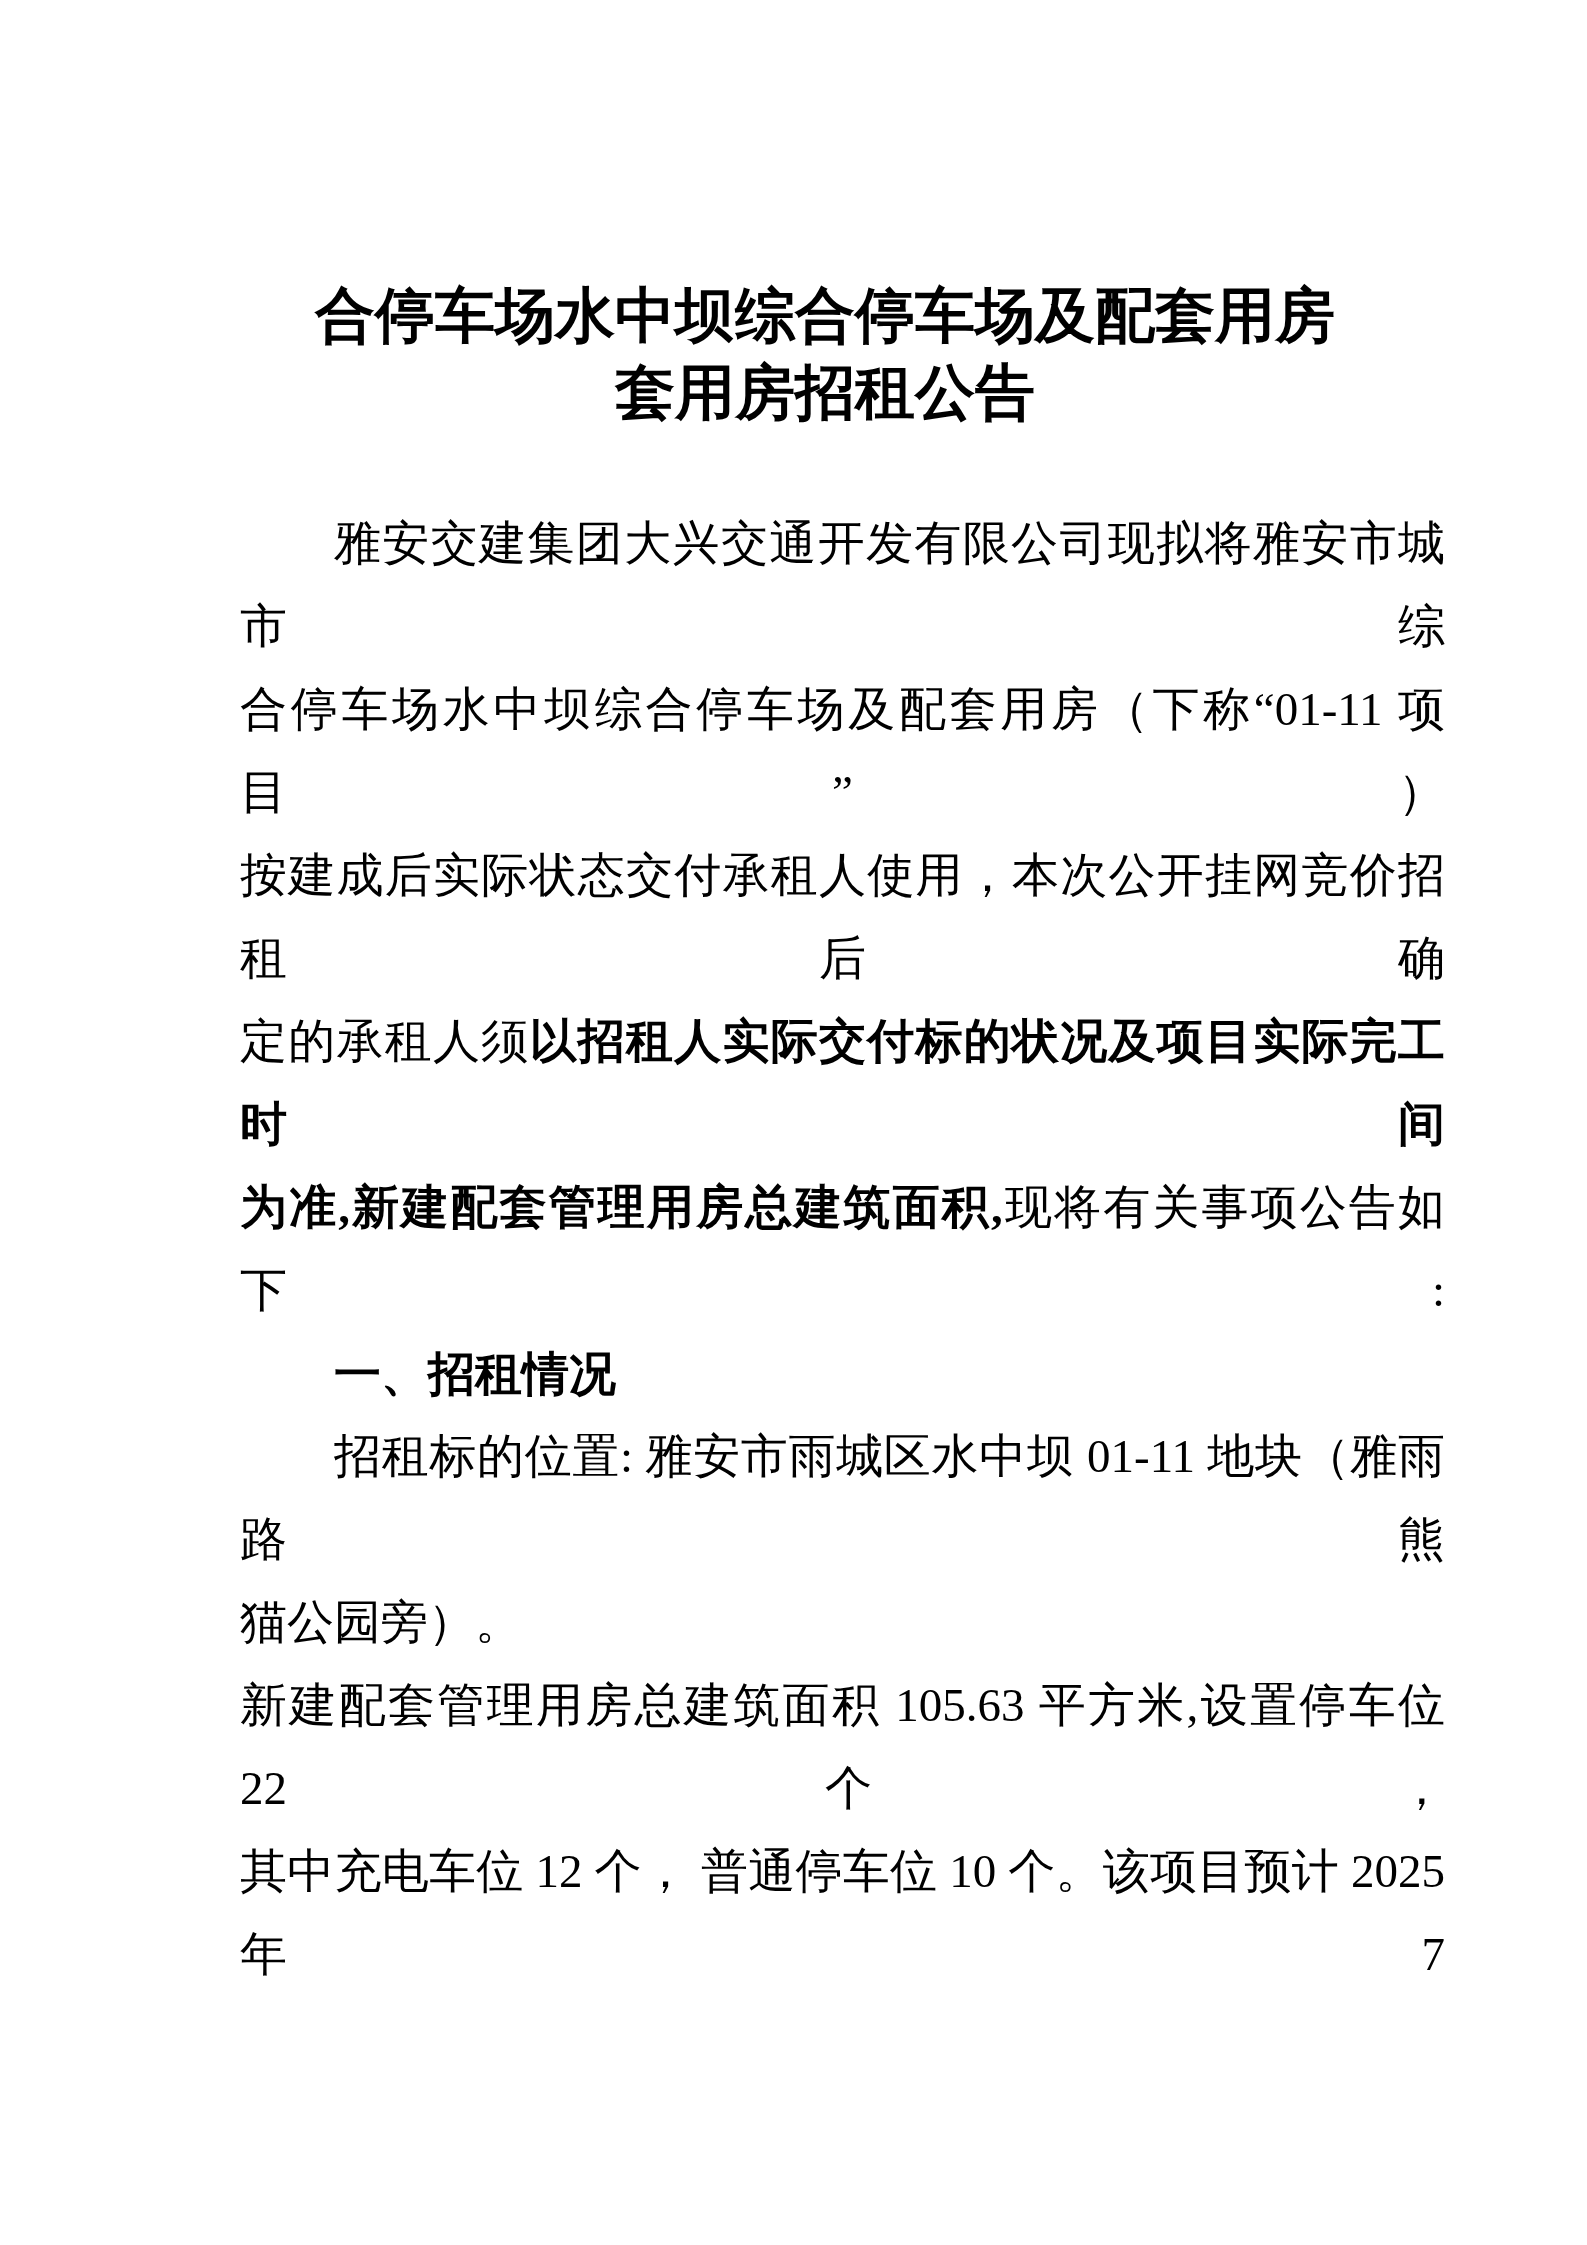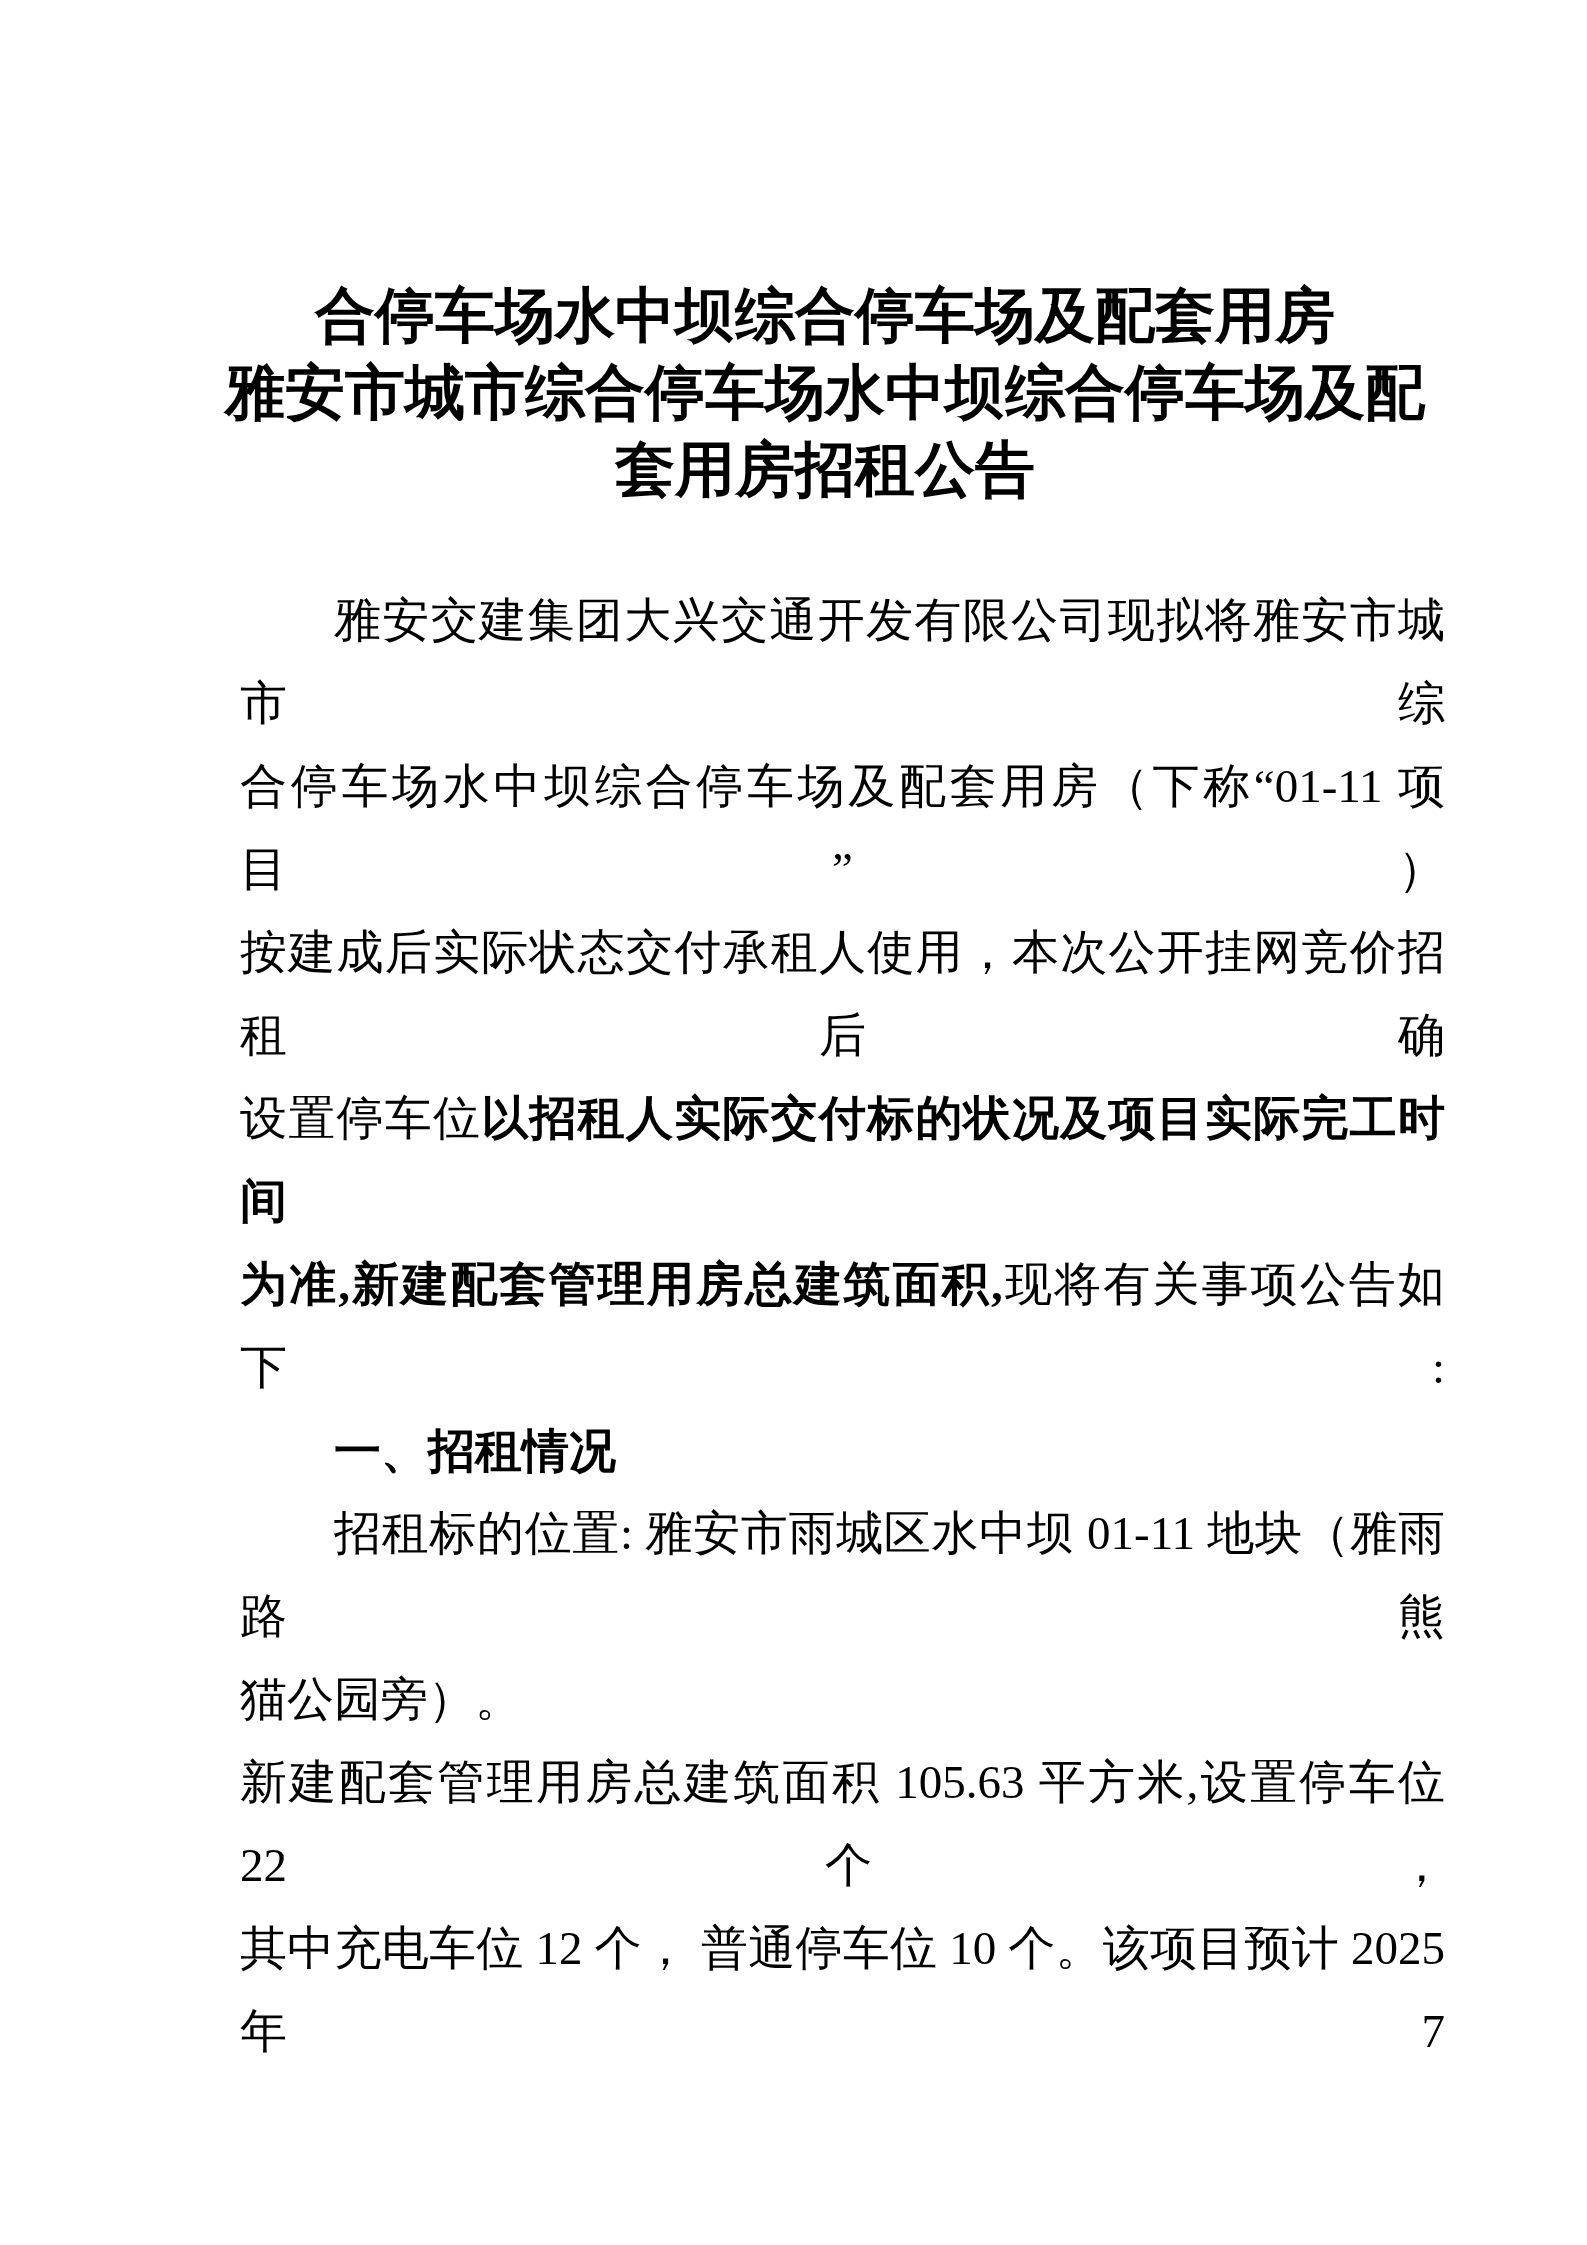--- a/index.html
+++ b/index.html
@@ -47,31 +47,30 @@
   }
   .b { font-weight: bold; }
 </style>
 </head>
 <body>
 
 <div class="page">
 
   <div class="doc-title">
     <div class="title-line">合停车场水中坝综合停车场及配套用房</div>
-    <div class="title-line">雅安市城市综合停车场水中坝综合停车场及配</div>
     <div class="title-line">套用房招租公告</div>
   </div>
 
   <div class="doc-body">
 
     <div>
       <div class="line first"><span>雅安交建集团大兴交通开发有限公司现拟将雅安市城市综</span></div>
       <div class="line"><span>合停车场水中坝综合停车场及配套用房（下称“01-11 项目”）</span></div>
       <div class="line"><span>按建成后实际状态交付承租人使用，本次公开挂网竞价招租后确</span></div>
-      <div class="line"><span>设置停车位</span><span class="b">以招租人实际交付标的状况及项目实际完工时间</span></div>
+      <div class="line"><span>定的承租人须</span><span class="b">以招租人实际交付标的状况及项目实际完工时间</span></div>
       <div class="line"><span class="b">为准,新建配套管理用房总建筑面积,</span><span>现将有关事项公告如下:</span></div>
     </div>
 
     <div class="line heading"><span>一、招租情况</span></div>
 
     <div>
       <div class="line first"><span>招租标的位置: 雅安市雨城区水中坝 01-11 地块（雅雨路熊</span></div>
       <div class="line short"><span>猫公园旁）。</span></div>
     </div>
 

